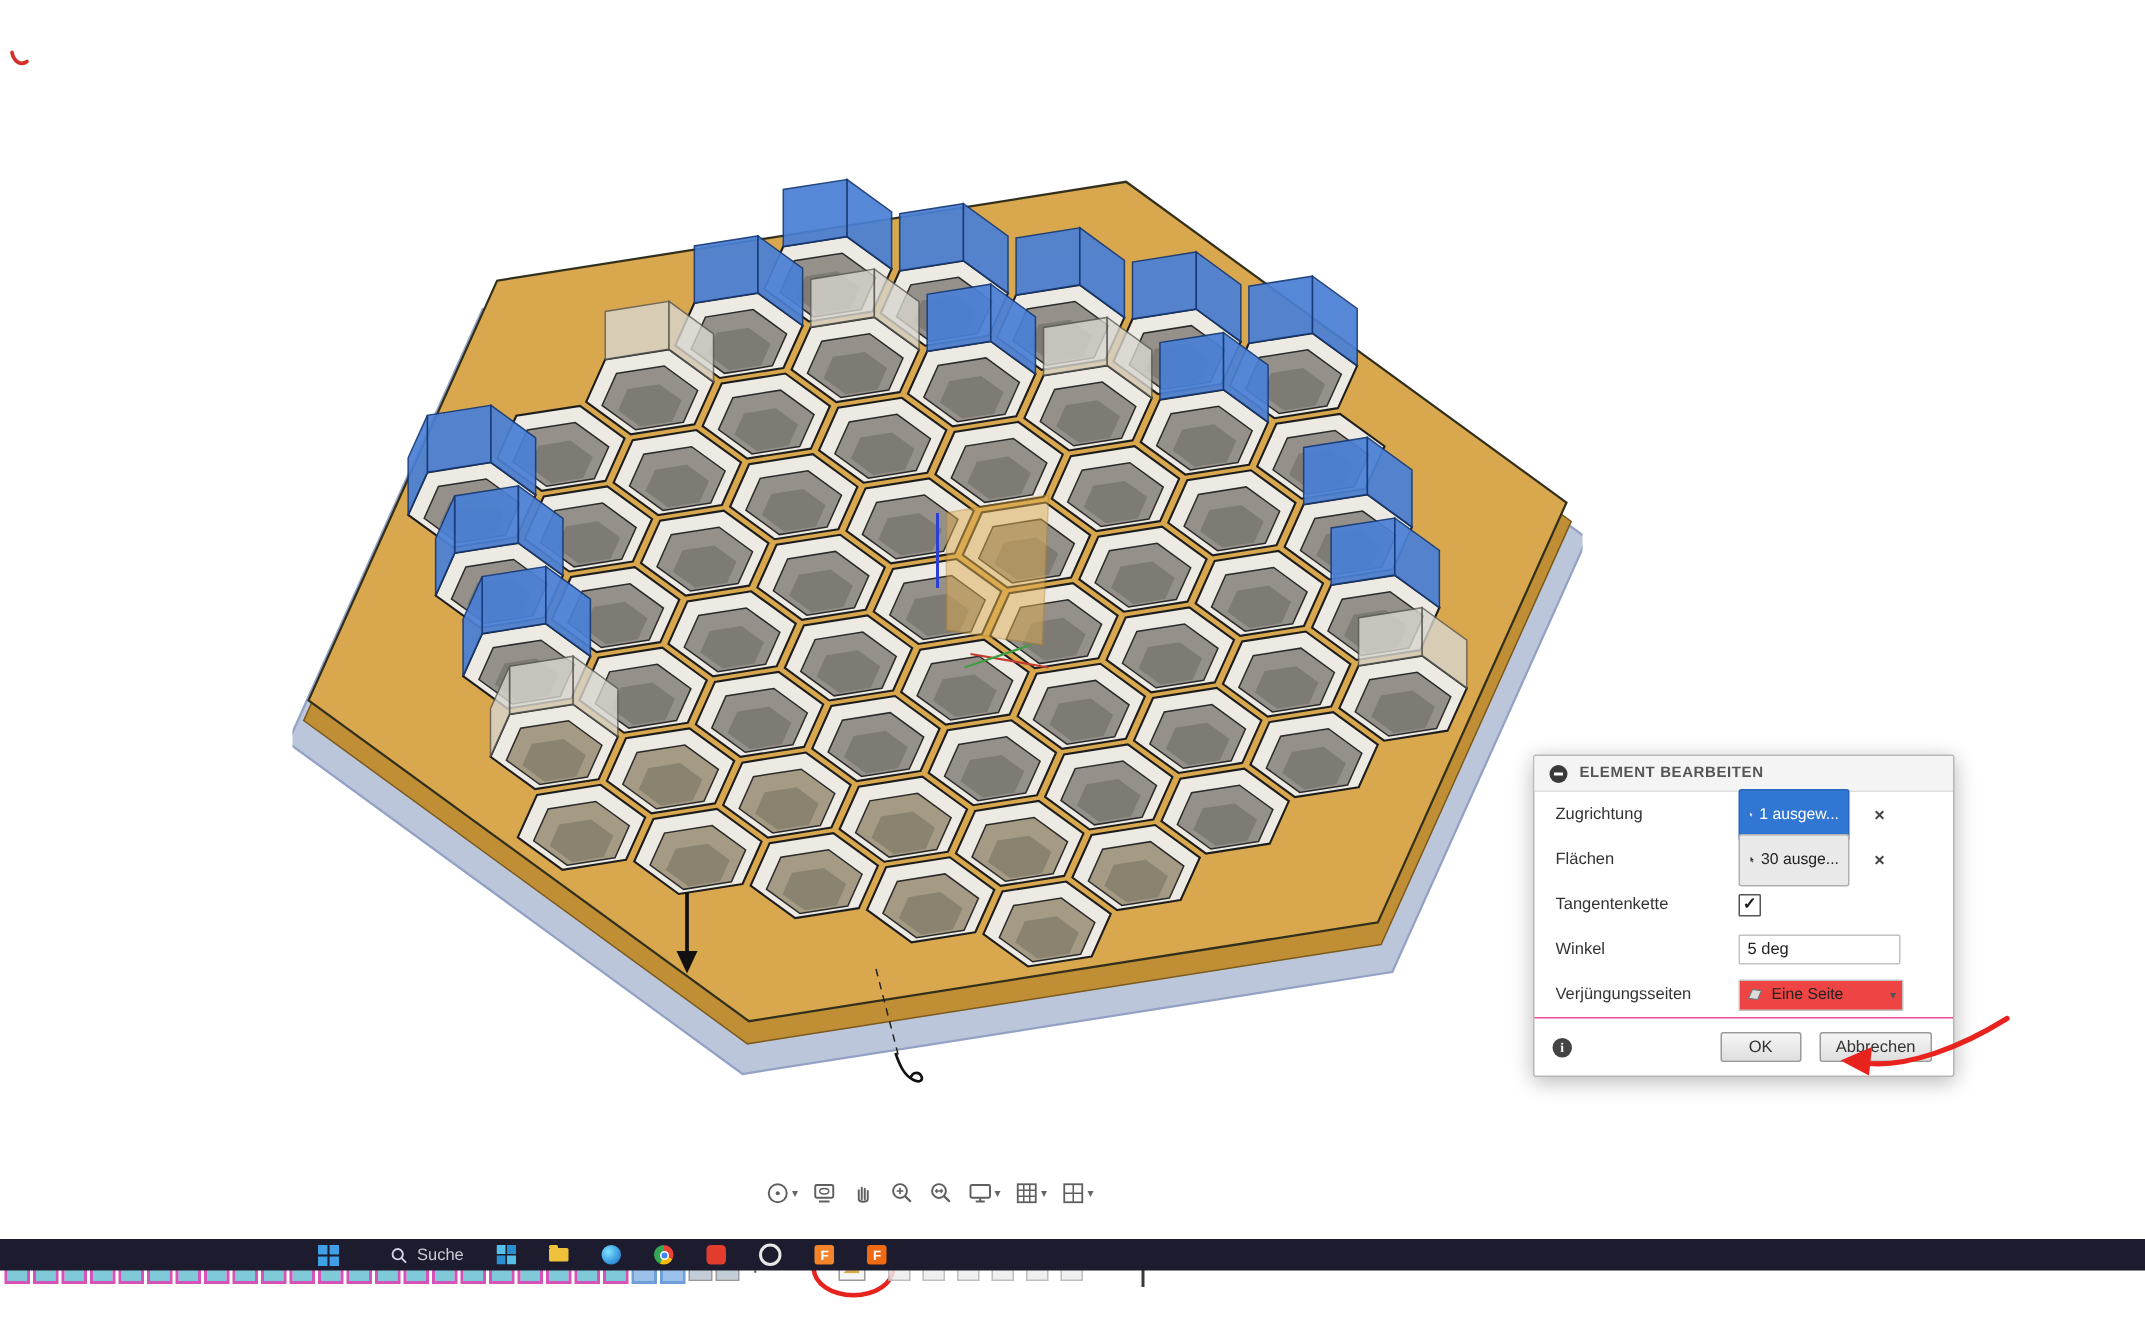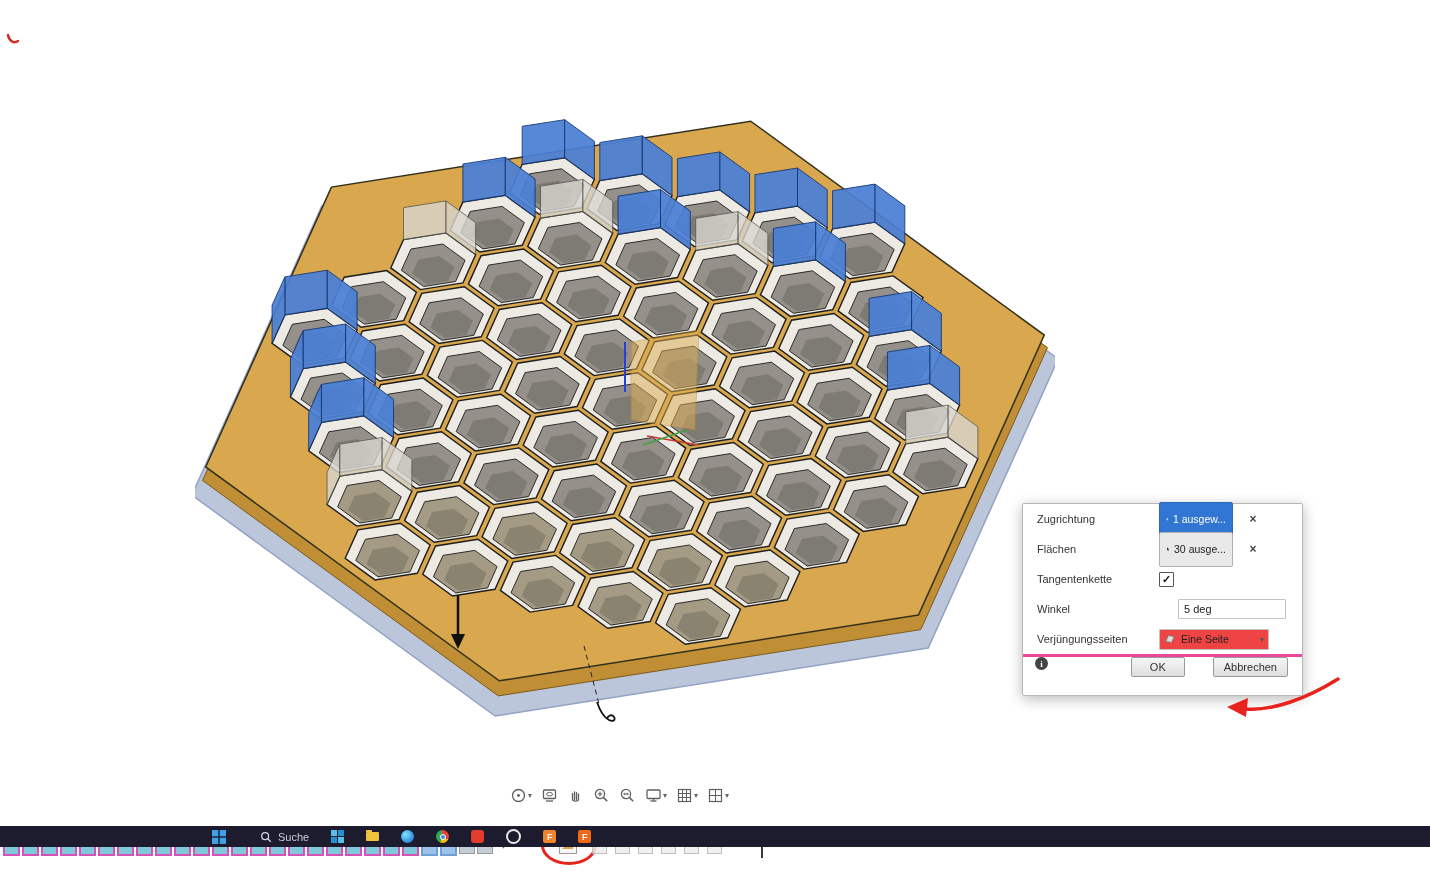--- a/index.html
+++ b/index.html
@@ -31,27 +31,27 @@
         font-size:10.5px;white-space:nowrap;overflow:hidden;width:74px;border:1px solid transparent;}
   .chip.blue{background:#3076d2;color:#fff;border-color:#2a67b8;}
   .chip.gray{background:#e9e9e9;color:#222;border-color:#b0b0b0;}
   .xbtn{width:16px;height:16px;border:none;background:transparent;color:#444;font-size:12px;line-height:16px;
         padding:0;margin-left:6px;cursor:default;}
   .xbtn::after{content:'×';font-weight:bold;}
   .checkbox{width:13px;height:13px;border:1.5px solid #555;background:#fff;border-radius:1px;
             display:flex;align-items:center;justify-content:center;font-size:11px;color:#1a1a1a;font-weight:bold;}
   .checkbox::after{content:'✓';line-height:11px;}
   .angle-input{width:96px;height:18px;border:1px solid #c3c3c3;border-radius:1px;font-size:11px;
-               padding:0 5px;font-family:"Liberation Sans",sans-serif;color:#222;margin-left:19px;}
+               padding:0 5px;font-family:"Liberation Sans",sans-serif;color:#222;}
   .dropdown{width:100px;height:19px;border:1px solid #c3c3c3;border-radius:1px;background:#ef4444;
             display:flex;align-items:center;gap:5px;padding:0 4px;font-size:10.5px;color:#222;}
   .dropdown .caret{margin-left:auto;color:#555;font-size:8px;}
   .dropdown .caret::after{content:'▾';}
-  #dialog .ftr{height:38px;display:flex;align-items:flex-start;justify-content:flex-end;gap:28px;
-               padding:0 14px;position:relative;border-top:3px solid #ec4899;}
+  #dialog .ftr{height:38px;display:flex;align-items:center;justify-content:flex-end;gap:12px;
+               padding:0 14px;position:relative;border-top:1px solid #ec4899;}
   #dialog .ftr .info{position:absolute;left:12px;width:13px;height:13px;border-radius:50%;background:#444;
                      color:#fff;font-size:9px;font-weight:bold;display:flex;align-items:center;justify-content:center;}
   #dialog .ftr .info::after{content:'i';font-family:"Liberation Serif",serif;}
   .btn{height:20px;min-width:54px;border:1px solid #9a9a9a;border-radius:2px;color:#333;font-size:11px;
        background:linear-gradient(#f6f6f6,#dedede);padding:0 10px;font-family:"Liberation Sans",sans-serif;}
 
   
   #view-toolbar{position:absolute;left:510px;top:787px;z-index:5;display:flex;align-items:center;gap:9px;}
   .vt-btn{display:flex;align-items:center;gap:1px;}
   .vt-btn svg{display:block;}
@@ -337,20 +337,24 @@
       <line x1="430" y1="252" x2="430" y2="302" stroke="#2b3fd4" stroke-width="2"></line>
       <line x1="452" y1="346" x2="504" y2="355" stroke="#c43b2f" stroke-width="1.5"></line>
       <line x1="448" y1="355" x2="492" y2="340" stroke="#3f9e43" stroke-width="1.5"></line>
       <line x1="263" y1="505" x2="263" y2="546" stroke="#111" stroke-width="2.5"></line>
       <polygon points="256,544 270,544 263,559" fill="#111"></polygon>
       <line x1="389" y1="556" x2="404" y2="614" stroke="#222" stroke-width="1" stroke-dasharray="5,4"></line>
       <path d="M402,612 c3,9 6,15 12,18 c4,2 7,0 5,-3 c-2,-3 -6,-2 -7,2" fill="none" stroke="#111" stroke-width="1.8"></path>
     </svg>
 
   <div id="dialog">
+    <div class="hdr">
+      <span class="grip"></span>
+      <span class="ttl">ELEMENT BEARBEITEN</span>
+    </div>
 
 
     <div class="row">
       <span class="lbl">Zugrichtung</span>
       <span class="field">
         <button class="chip blue">
           <svg width="10" height="12" viewBox="0 0 12 13">
             <path d="M3,1 L10,8 L6.4,8.2 L8,11.4 L6,12.3 L4.7,9 L3,10.8 Z" fill="#fff"></path>
           </svg>
           <span>1 ausgew...</span>

